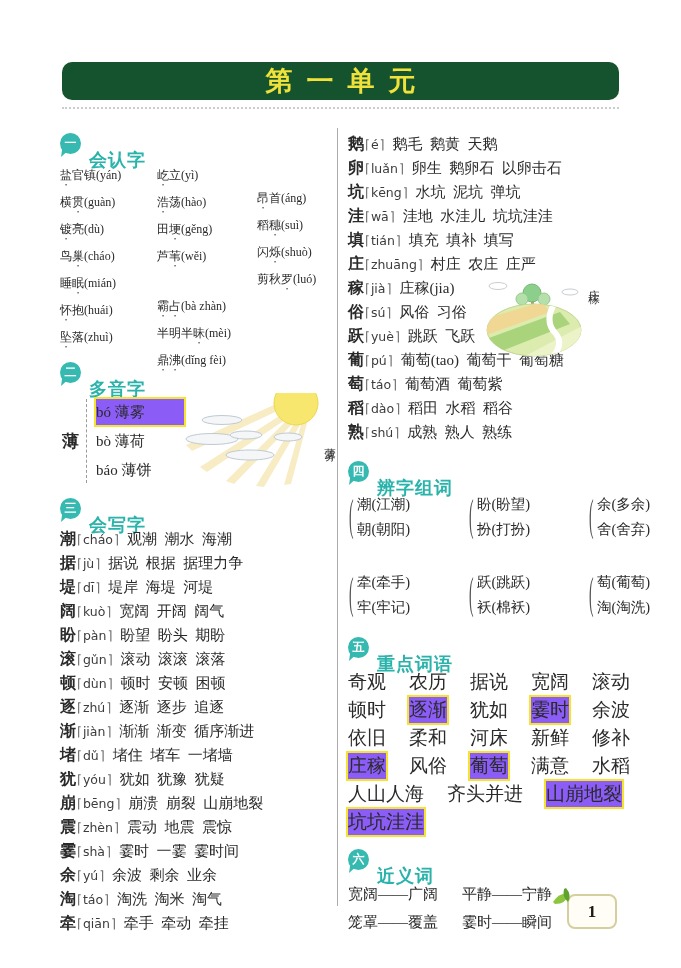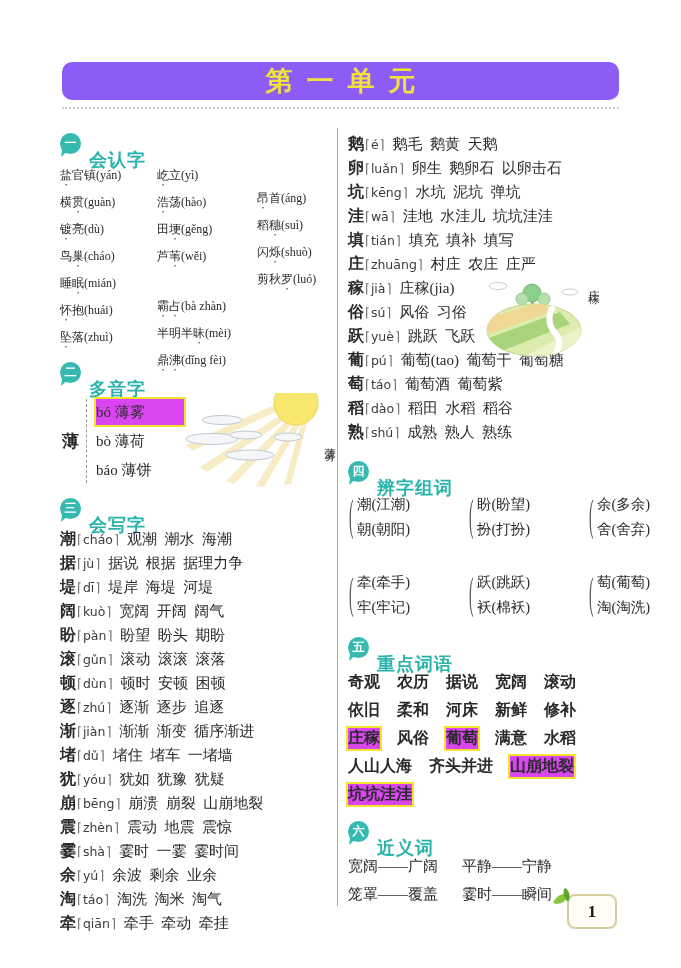--- a/index.html
+++ b/index.html
@@ -6,21 +6,21 @@
   body{
     width:681px;height:968px;background:#ffffff;
     font-family:"Liberation Serif","DejaVu Serif",serif;
     color:#2a2a2a;
   }
   .page{position:relative;width:681px;height:968px;background:#fff;overflow:hidden;}
 
   
   .banner{
     position:absolute;left:62px;top:62px;width:557px;height:38px;
-    background:#8b5cf6;border-radius:10px;
+    background:#14532d;border-radius:10px;
     display:flex;align-items:center;justify-content:center;
   }
   .banner-title{
     color:#f0e23a;font-size:27px;font-weight:bold;
     letter-spacing:14px;text-indent:14px;
   }
   .dotted-rule{
     position:absolute;left:62px;top:107px;width:557px;height:0;
     border-top:2px dotted #cccccc;
   }
@@ -55,21 +55,21 @@
   }
 
   
   .entry{display:flex;align-items:baseline;height:24px;white-space:pre;}
   .hw{font-weight:bold;font-size:16px;flex:none;}
   .py{font-family:"DejaVu Sans",sans-serif;font-size:12.5px;color:#3c3c3c;margin:0 1px;flex:none;}
   .py::before{content:"⌈";color:#6e6e6e;margin-right:1px;}
   .py::after{content:"⌉";color:#6e6e6e;margin-left:1px;}
   .words{font-size:15px;margin-left:7px;}
 
-  .hl{background:#d946ef;box-shadow:0 0 0 2px #f6e32e;}
+  .hl{background:#8b5cf6;box-shadow:0 0 0 2px #f6e32e;}
 
   
   .duoyin-wrap{display:flex;align-items:center;margin:0 0 2px 0;height:96px;}
   .duoyin-char{font-weight:bold;font-size:17px;margin:0 7px 0 2px;flex:none;}
   .duoyin-sep{border-left:1px dashed #9a9a9a;height:84px;margin-right:9px;flex:none;}
   .readings{display:flex;flex-direction:column;justify-content:space-between;height:84px;width:88px;flex:none;}
   .reading-line{font-size:15px;height:26px;display:flex;align-items:center;white-space:pre;}
 
   .illu{display:flex;align-items:center;}
   .vlabel{
@@ -85,21 +85,21 @@
   .pairs{display:grid;grid-template-columns:92px 92px auto;row-gap:9px;column-gap:2px;margin-top:2px;gap:28px;}
   .pair{display:flex;align-items:center;}
   .brace{display:inline-block;width:9px;flex:none;color:#555;font-size:17px;
     transform:scale(0.8,2.6);transform-origin:center;}
   .brace::before{content:"(";}
   .pair-lines{display:flex;flex-direction:column;}
   .pair-lines span{font-size:14.5px;line-height:25px;white-space:nowrap;}
 
   
   .kw-rows{margin-top:2px;}
-  .kw-row{display:flex;gap:17px;height:28px;align-items:center;font-size:16px;font-weight:bold;}
+  .kw-row{display:flex;gap:23px;height:28px;align-items:center;font-size:19px;}
   .kw{white-space:pre;}
 
   
   .syn-row{display:flex;gap:24px;height:28px;align-items:center;font-size:15px;}
   .syn{white-space:pre;}
 
   
   .pagebox{
     position:absolute;left:567px;top:894px;width:46px;height:31px;
     border:2px solid #d5cf9f;border-radius:8px;background:#fffdf5;
@@ -484,20 +484,27 @@
 
     <div class="kw-rows">
       <div class="kw-row">
         <span class="kw">奇观</span>
         <span class="kw">农历</span>
         <span class="kw">据说</span>
         <span class="kw">宽阔</span>
         <span class="kw">滚动</span>
       </div>
       <div class="kw-row">
+        <span class="kw">顿时</span>
+        <span class="kw hl">逐渐</span>
+        <span class="kw">犹如</span>
+        <span class="kw hl">霎时</span>
+        <span class="kw">余波</span>
+      </div>
+      <div class="kw-row">
         <span class="kw">依旧</span>
         <span class="kw">柔和</span>
         <span class="kw">河床</span>
         <span class="kw">新鲜</span>
         <span class="kw">修补</span>
       </div>
       <div class="kw-row">
         <span class="kw hl">庄稼</span>
         <span class="kw">风俗</span>
         <span class="kw hl">葡萄</span>

